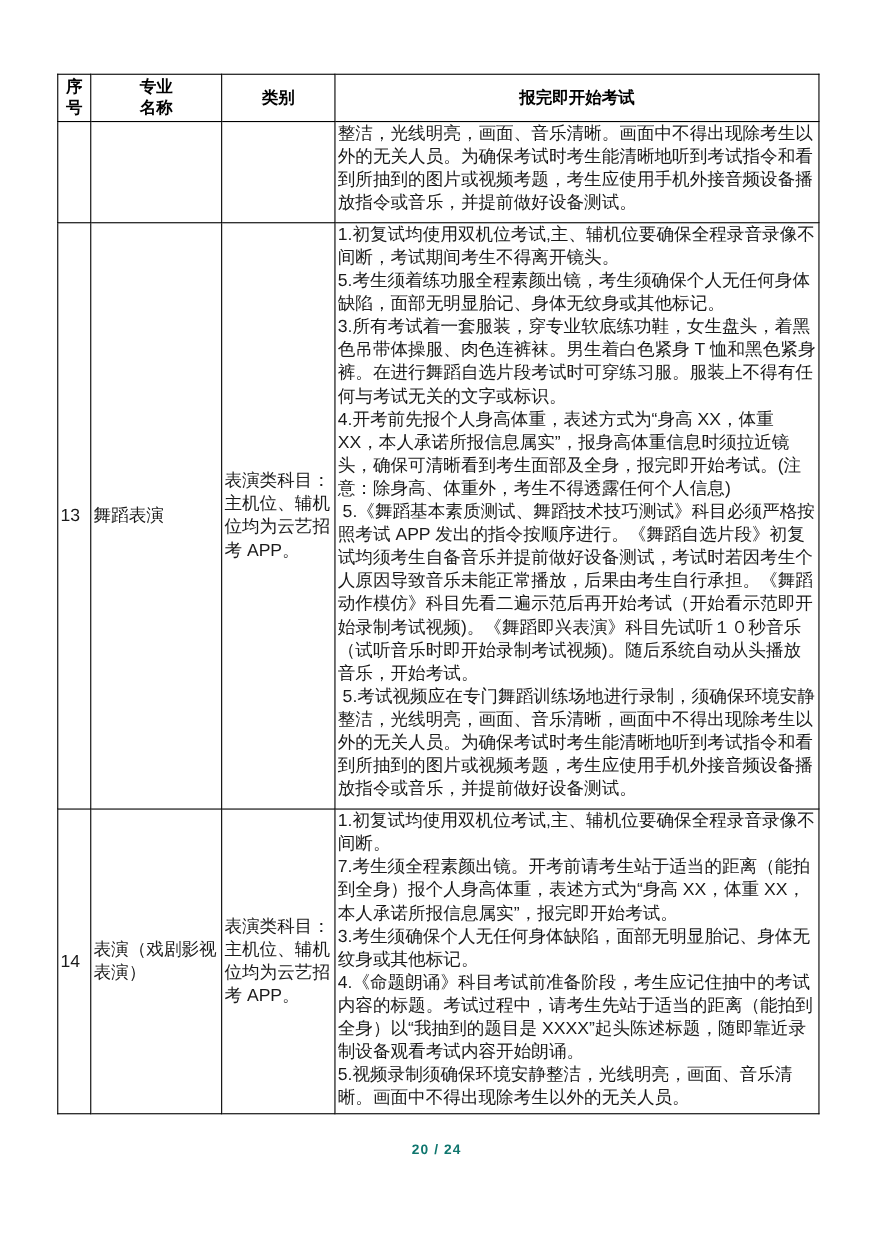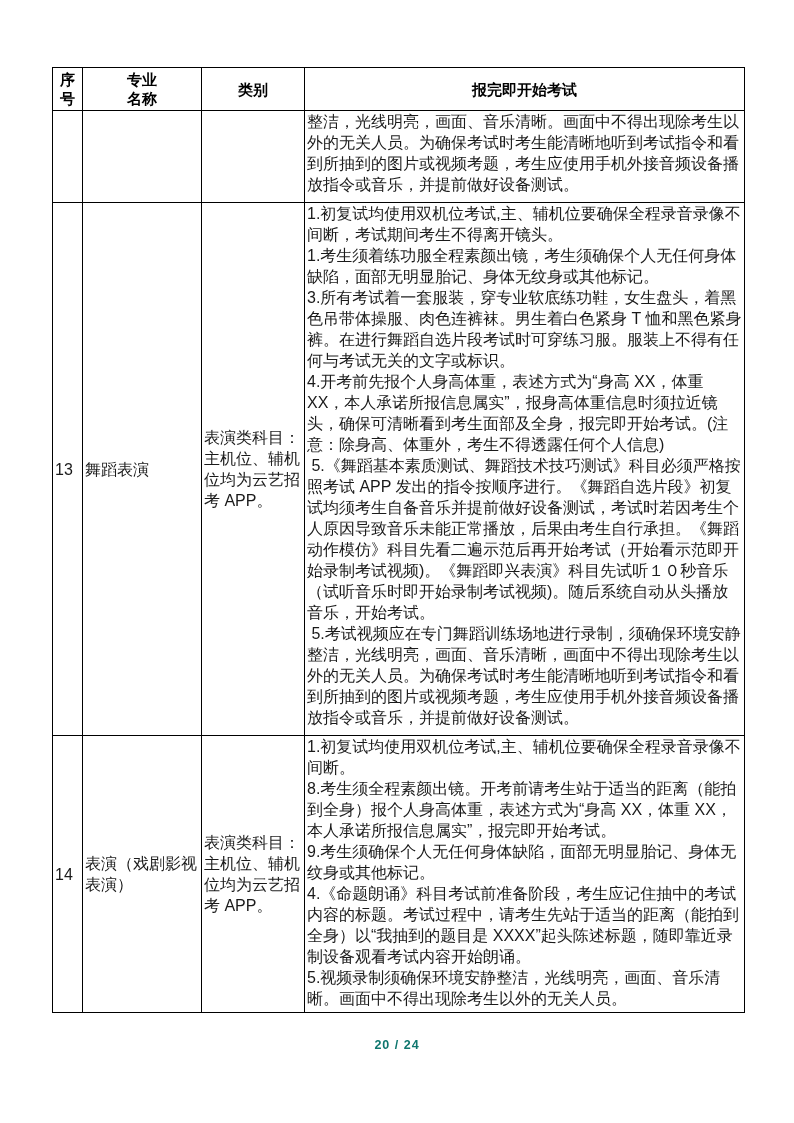--- a/index.html
+++ b/index.html
@@ -106,36 +106,36 @@
           <p>整洁，光线明亮，画面、音乐清晰。画面中不得出现除考生以外的无关人员。为确保考试时考生能清晰地听到考试指令和看到所抽到的图片或视频考题，考生应使用手机外接音频设备播放指令或音乐，并提前做好设备测试。</p>
         </td>
       </tr>
 
       <tr class="row-13">
         <td class="cell-no">13</td>
         <td class="cell-major">舞蹈表演</td>
         <td class="cell-category">表演类科目：主机位、辅机位均为云艺招考 APP。</td>
         <td class="cell-notes">
           <p>1.初复试均使用双机位考试,主、辅机位要确保全程录音录像不间断，考试期间考生不得离开镜头。</p>
-          <p>1.考生须着练功服全程素颜出镜，考生须确保个人无任何身体缺陷，面部无明显胎记、身体无纹身或其他标记。</p>
+          <p>5.考生须着练功服全程素颜出镜，考生须确保个人无任何身体缺陷，面部无明显胎记、身体无纹身或其他标记。</p>
           <p>3.所有考试着一套服装，穿专业软底练功鞋，女生盘头，着黑色吊带体操服、肉色连裤袜。男生着白色紧身 T 恤和黑色紧身裤。在进行舞蹈自选片段考试时可穿练习服。服装上不得有任何与考试无关的文字或标识。</p>
           <p>4.开考前先报个人身高体重，表述方式为“身高 XX，体重 XX，本人承诺所报信息属实”，报身高体重信息时须拉近镜头，确保可清晰看到考生面部及全身，报完即开始考试。(注意：除身高、体重外，考生不得透露任何个人信息)</p>
           <p> 5.《舞蹈基本素质测试、舞蹈技术技巧测试》科目必须严格按照考试 APP 发出的指令按顺序进行。《舞蹈自选片段》初复试均须考生自备音乐并提前做好设备测试，考试时若因考生个人原因导致音乐未能正常播放，后果由考生自行承担。《舞蹈动作模仿》科目先看二遍示范后再开始考试（开始看示范即开始录制考试视频)。《舞蹈即兴表演》科目先试听１０秒音乐 （试听音乐时即开始录制考试视频)。随后系统自动从头播放音乐，开始考试。</p>
           <p> 5.考试视频应在专门舞蹈训练场地进行录制，须确保环境安静整洁，光线明亮，画面、音乐清晰，画面中不得出现除考生以外的无关人员。为确保考试时考生能清晰地听到考试指令和看到所抽到的图片或视频考题，考生应使用手机外接音频设备播放指令或音乐，并提前做好设备测试。</p>
         </td>
       </tr>
 
       <tr class="row-14">
         <td class="cell-no">14</td>
         <td class="cell-major">表演（戏剧影视表演）</td>
         <td class="cell-category">表演类科目：主机位、辅机位均为云艺招考 APP。</td>
         <td class="cell-notes">
           <p>1.初复试均使用双机位考试,主、辅机位要确保全程录音录像不间断。</p>
-          <p>8.考生须全程素颜出镜。开考前请考生站于适当的距离（能拍到全身）报个人身高体重，表述方式为“身高 XX，体重 XX，本人承诺所报信息属实”，报完即开始考试。</p>
-          <p>9.考生须确保个人无任何身体缺陷，面部无明显胎记、身体无纹身或其他标记。</p>
+          <p>7.考生须全程素颜出镜。开考前请考生站于适当的距离（能拍到全身）报个人身高体重，表述方式为“身高 XX，体重 XX，本人承诺所报信息属实”，报完即开始考试。</p>
+          <p>3.考生须确保个人无任何身体缺陷，面部无明显胎记、身体无纹身或其他标记。</p>
           <p>4.《命题朗诵》科目考试前准备阶段，考生应记住抽中的考试内容的标题。考试过程中，请考生先站于适当的距离（能拍到全身）以“我抽到的题目是 XXXX”起头陈述标题，随即靠近录制设备观看考试内容开始朗诵。</p>
           <p>5.视频录制须确保环境安静整洁，光线明亮，画面、音乐清晰。画面中不得出现除考生以外的无关人员。</p>
         </td>
       </tr>
     </tbody>
   </table>
 
   <div class="page-footer">20 / 24</div>
 
 </div>

